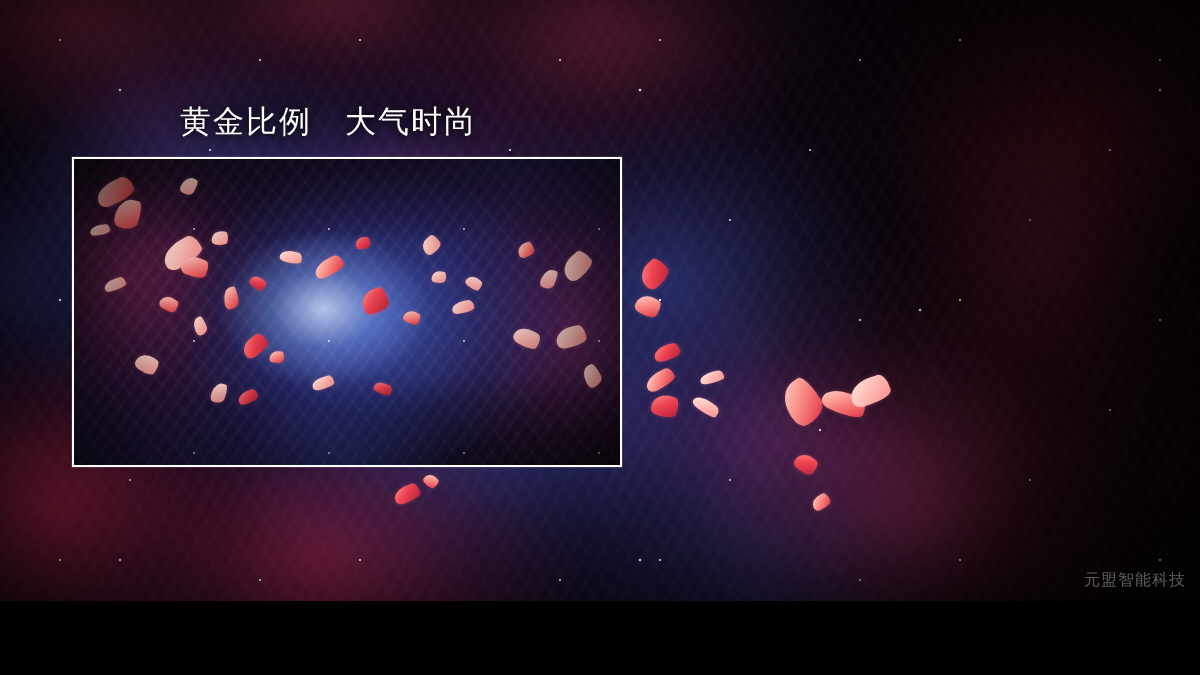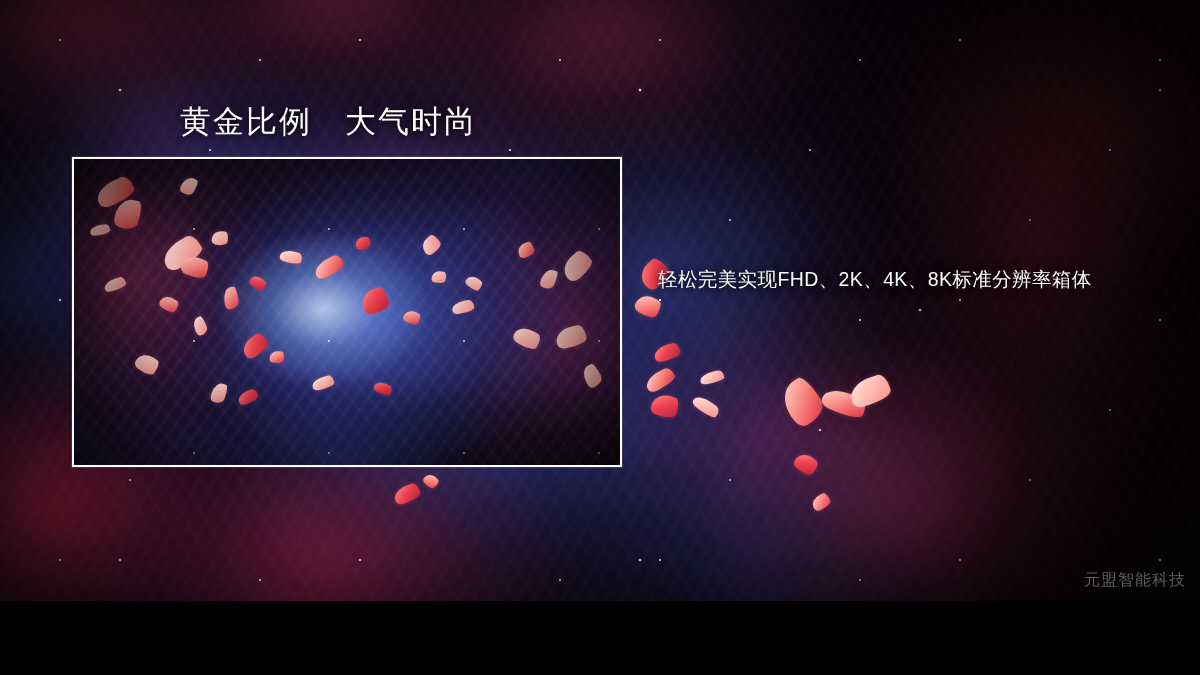--- a/index.html
+++ b/index.html
@@ -287,18 +287,17 @@
     <div class="petal" style="left:42px;  top:40px;  width:24px; height:30px; transform:rotate(16deg);"></div>
     <div class="petal pale" style="left:16px;  top:66px;  width:20px; height:10px; transform:rotate(-8deg);"></div>
     <div class="petal pale" style="left:108px; top:18px;  width:14px; height:18px; transform:rotate(30deg);"></div>
 
     <div class="photo-dim"></div>
   </div>
 
   <div class="title">黄金比例　大气时尚</div>
 
   <div class="body-block">
-    <div class="body-line">轻松完美实现FHD、2K、4K、8K标准分辨率箱体</div>
   </div>
 
   <div class="watermark">元盟智能科技</div>
 
 </div>
 
 </body></html>

